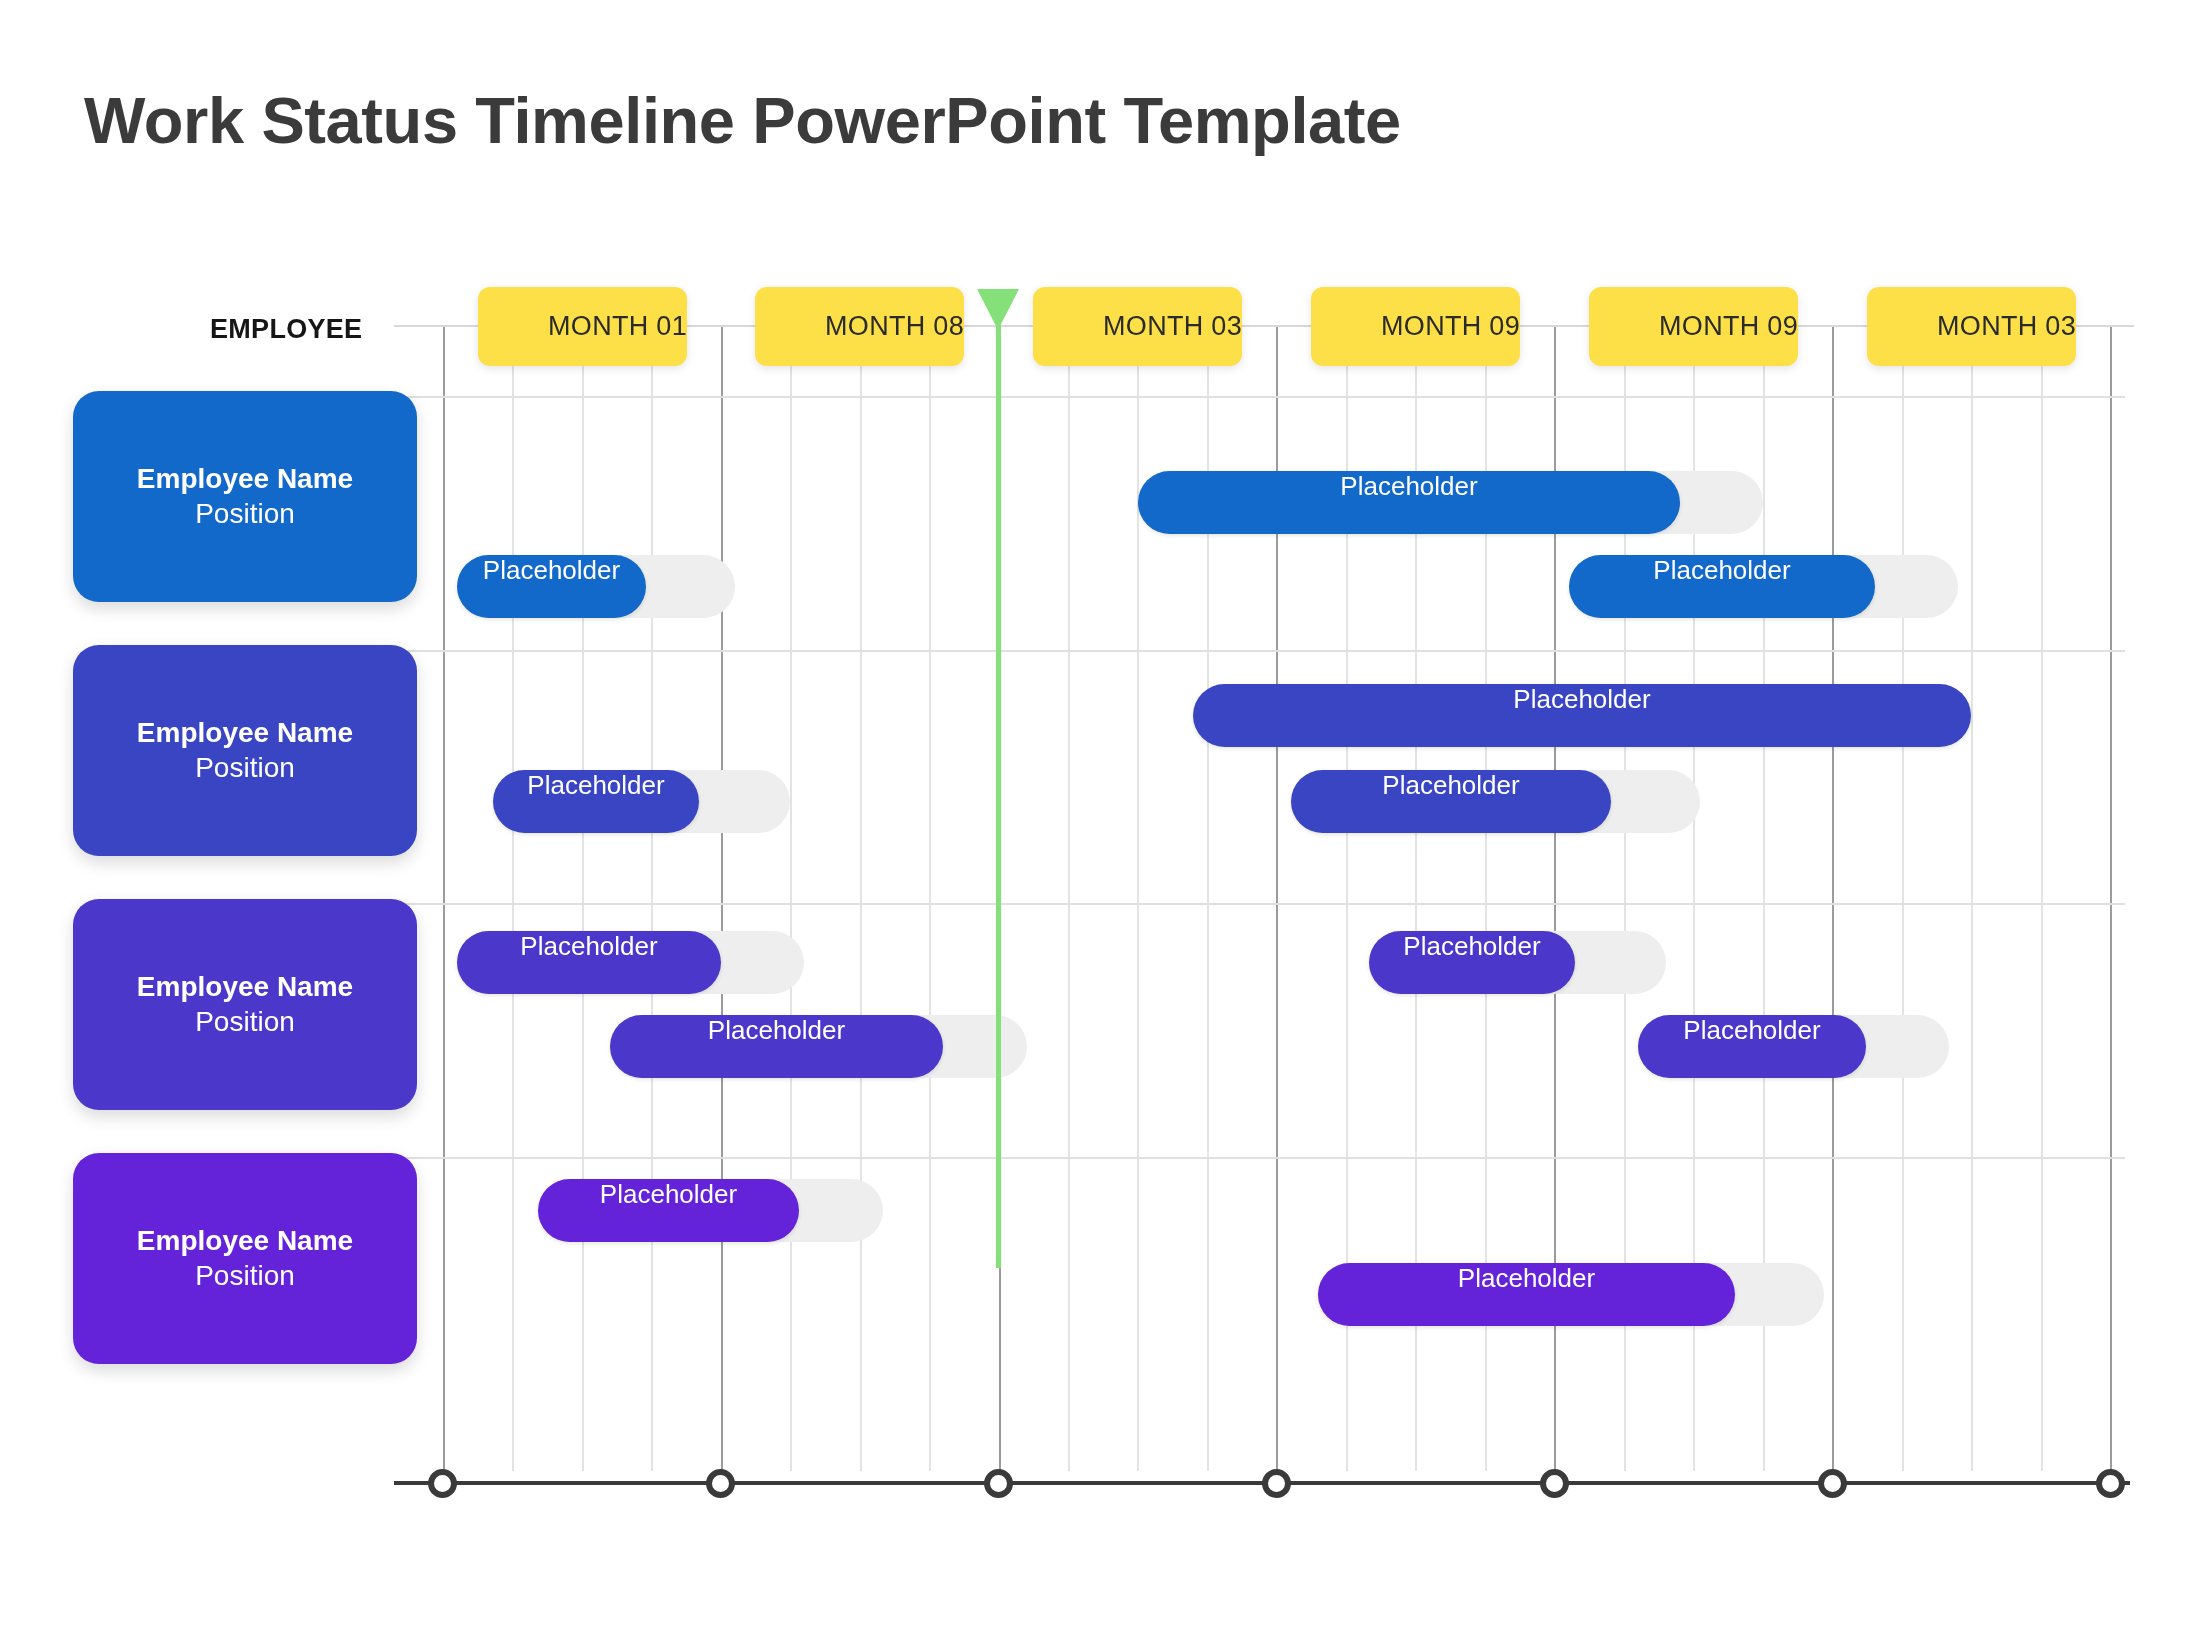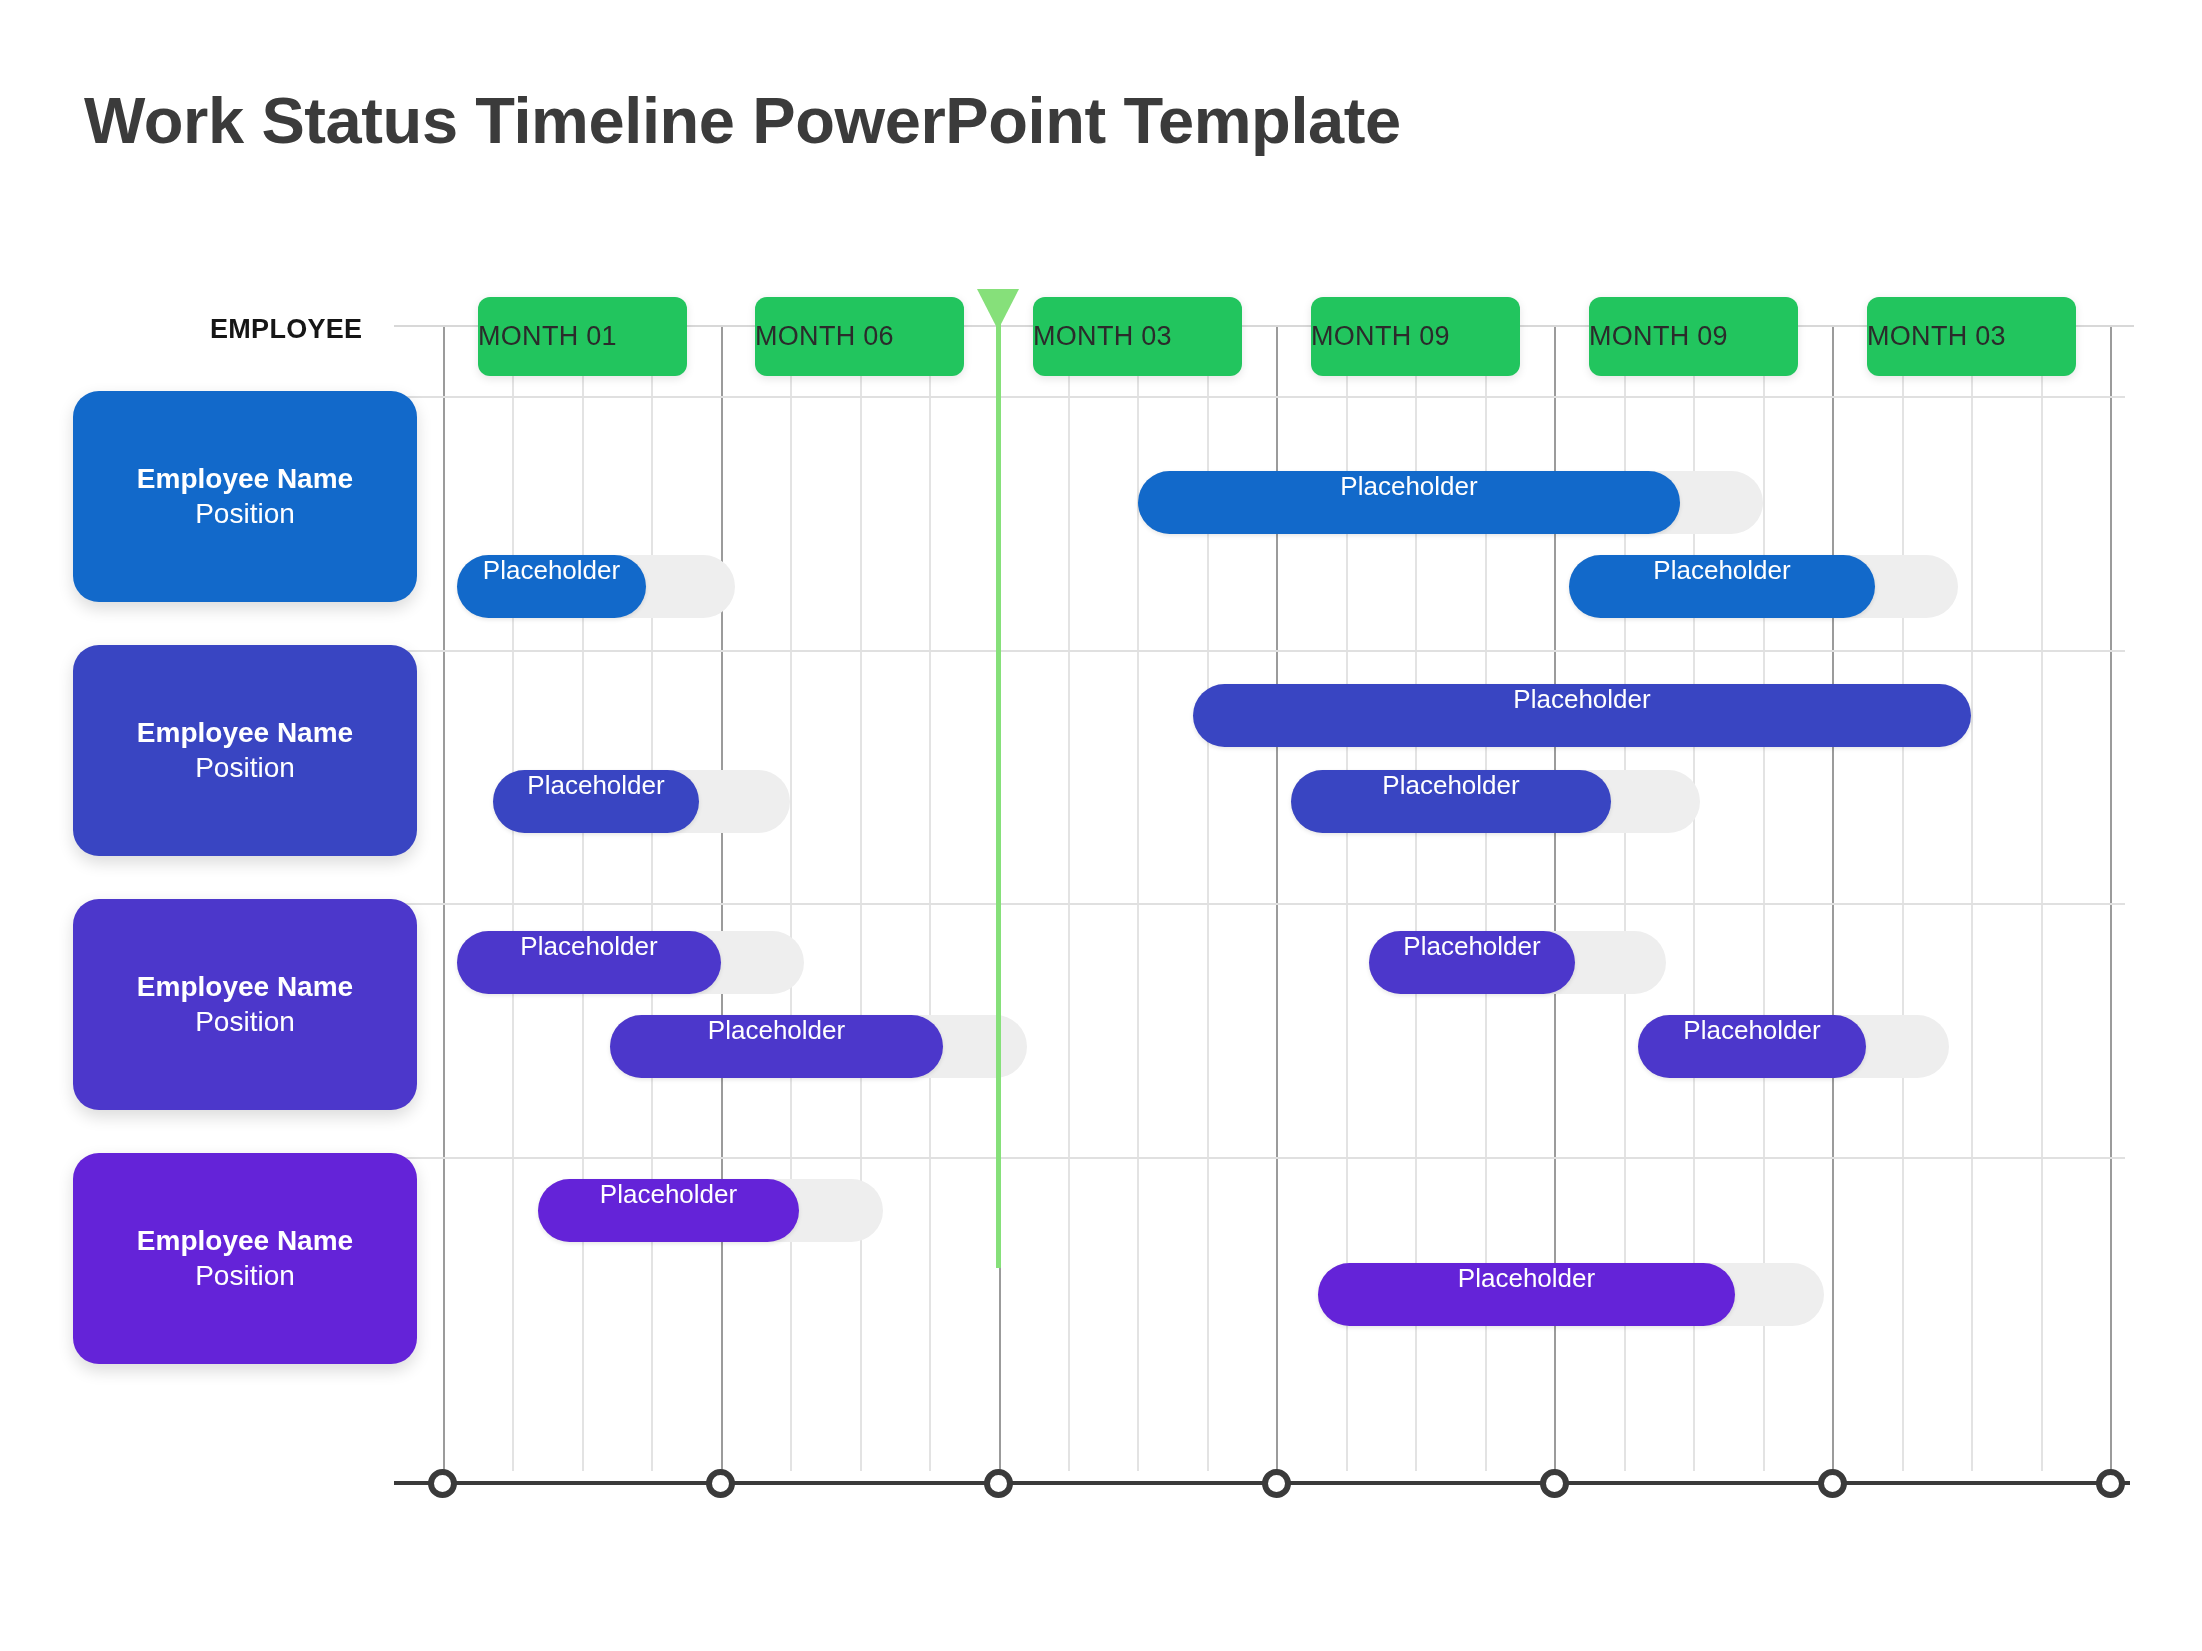--- a/index.html
+++ b/index.html
@@ -66,28 +66,28 @@
   .header-rule{
     position:absolute;
     left:394px; top:325px;
     width:1740px; height:1.7px;
     background:#d8d8d8;
   }
 
   
   .month-pill{
     position:absolute;
-    top:297px;
+    top:287px;
     height:79px;
-    background:#22c55e;
+    background:#fde047;
     border-radius:12px;
     box-shadow:0 2.6px 8.6px rgba(0,0,0,0.10);
     display:flex;
     align-items:center;
-    justify-content:flex-start;
+    justify-content:flex-end;
     font-size:27px;
     color:#2b2b2b;
     letter-spacing:0.3px;
     z-index:6;
   }
 
   
   .today-line{
     position:absolute;
     width:5.2px;
@@ -208,21 +208,21 @@
       <div class="hline" style="top: 576px;"></div>
       <div class="hline" style="top: 830px;"></div>
       <div class="hline" style="top: 69px;"></div>
     </div>
 
   <div id="months">
       <div class="month-pill" style="left: 478px; width: 209px;">
         <span>MONTH 01</span>
       </div>
       <div class="month-pill" style="left: 755px; width: 209px;">
-        <span>MONTH 06</span>
+        <span>MONTH 08</span>
       </div>
       <div class="month-pill" style="left: 1033px; width: 209px;">
         <span>MONTH 03</span>
       </div>
       <div class="month-pill" style="left: 1311px; width: 209px;">
         <span>MONTH 09</span>
       </div>
       <div class="month-pill" style="left: 1589px; width: 209px;">
         <span>MONTH 09</span>
       </div>

